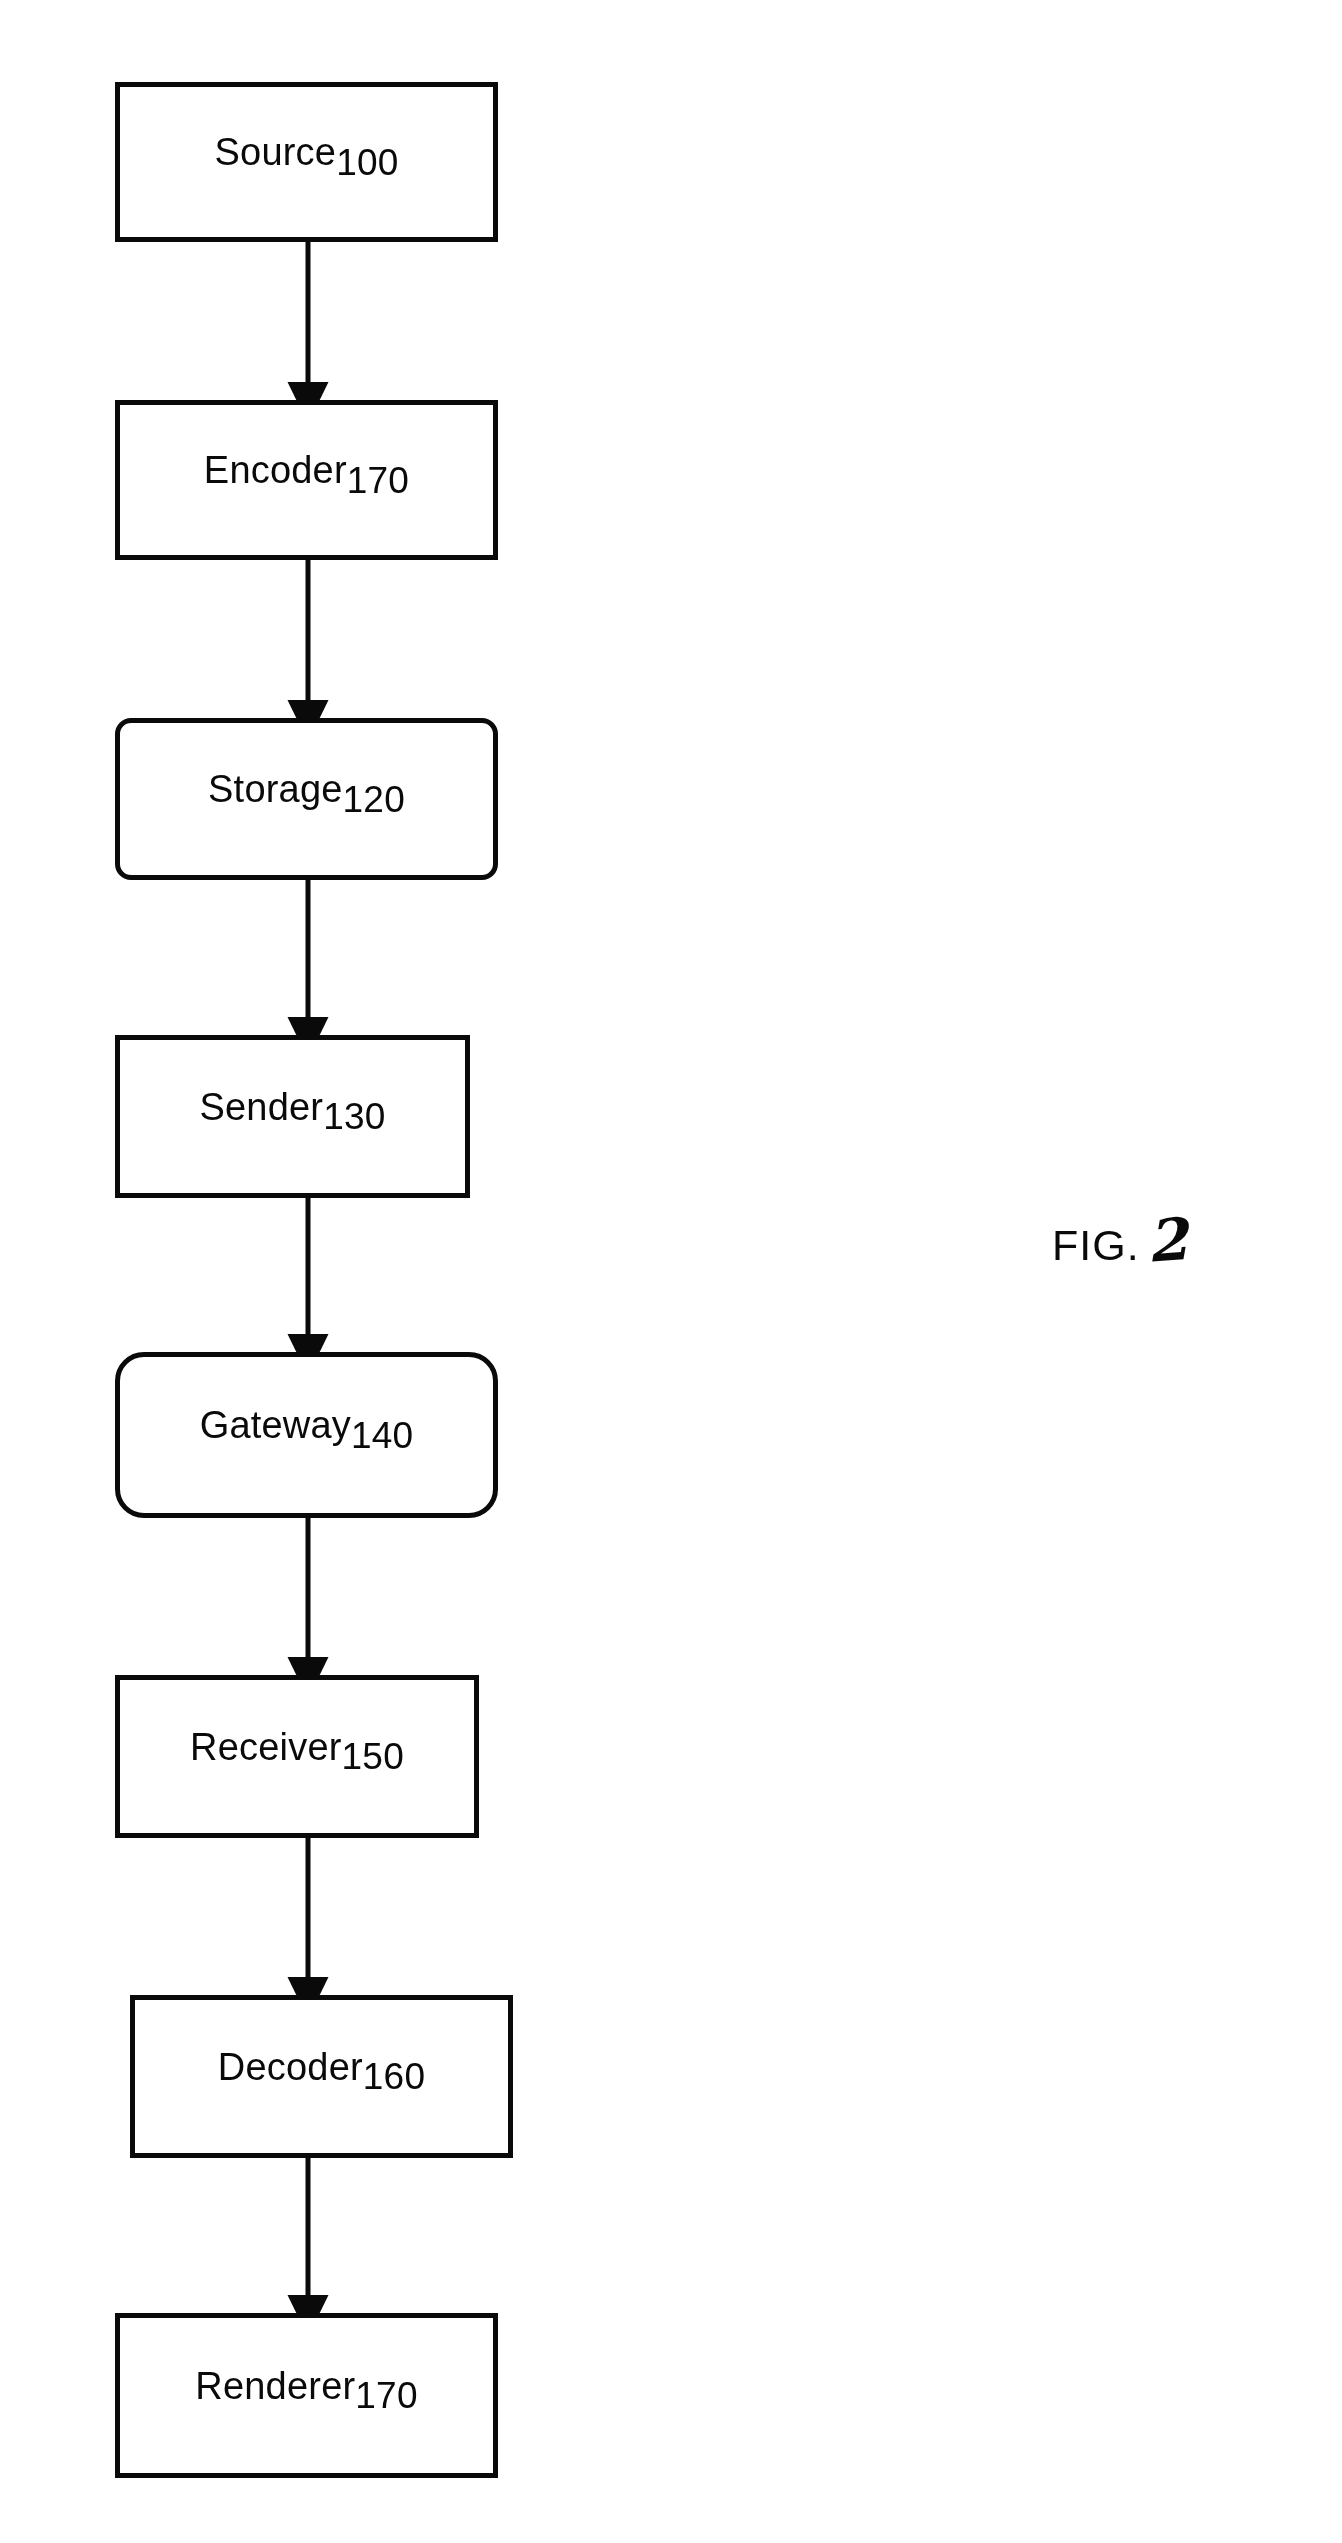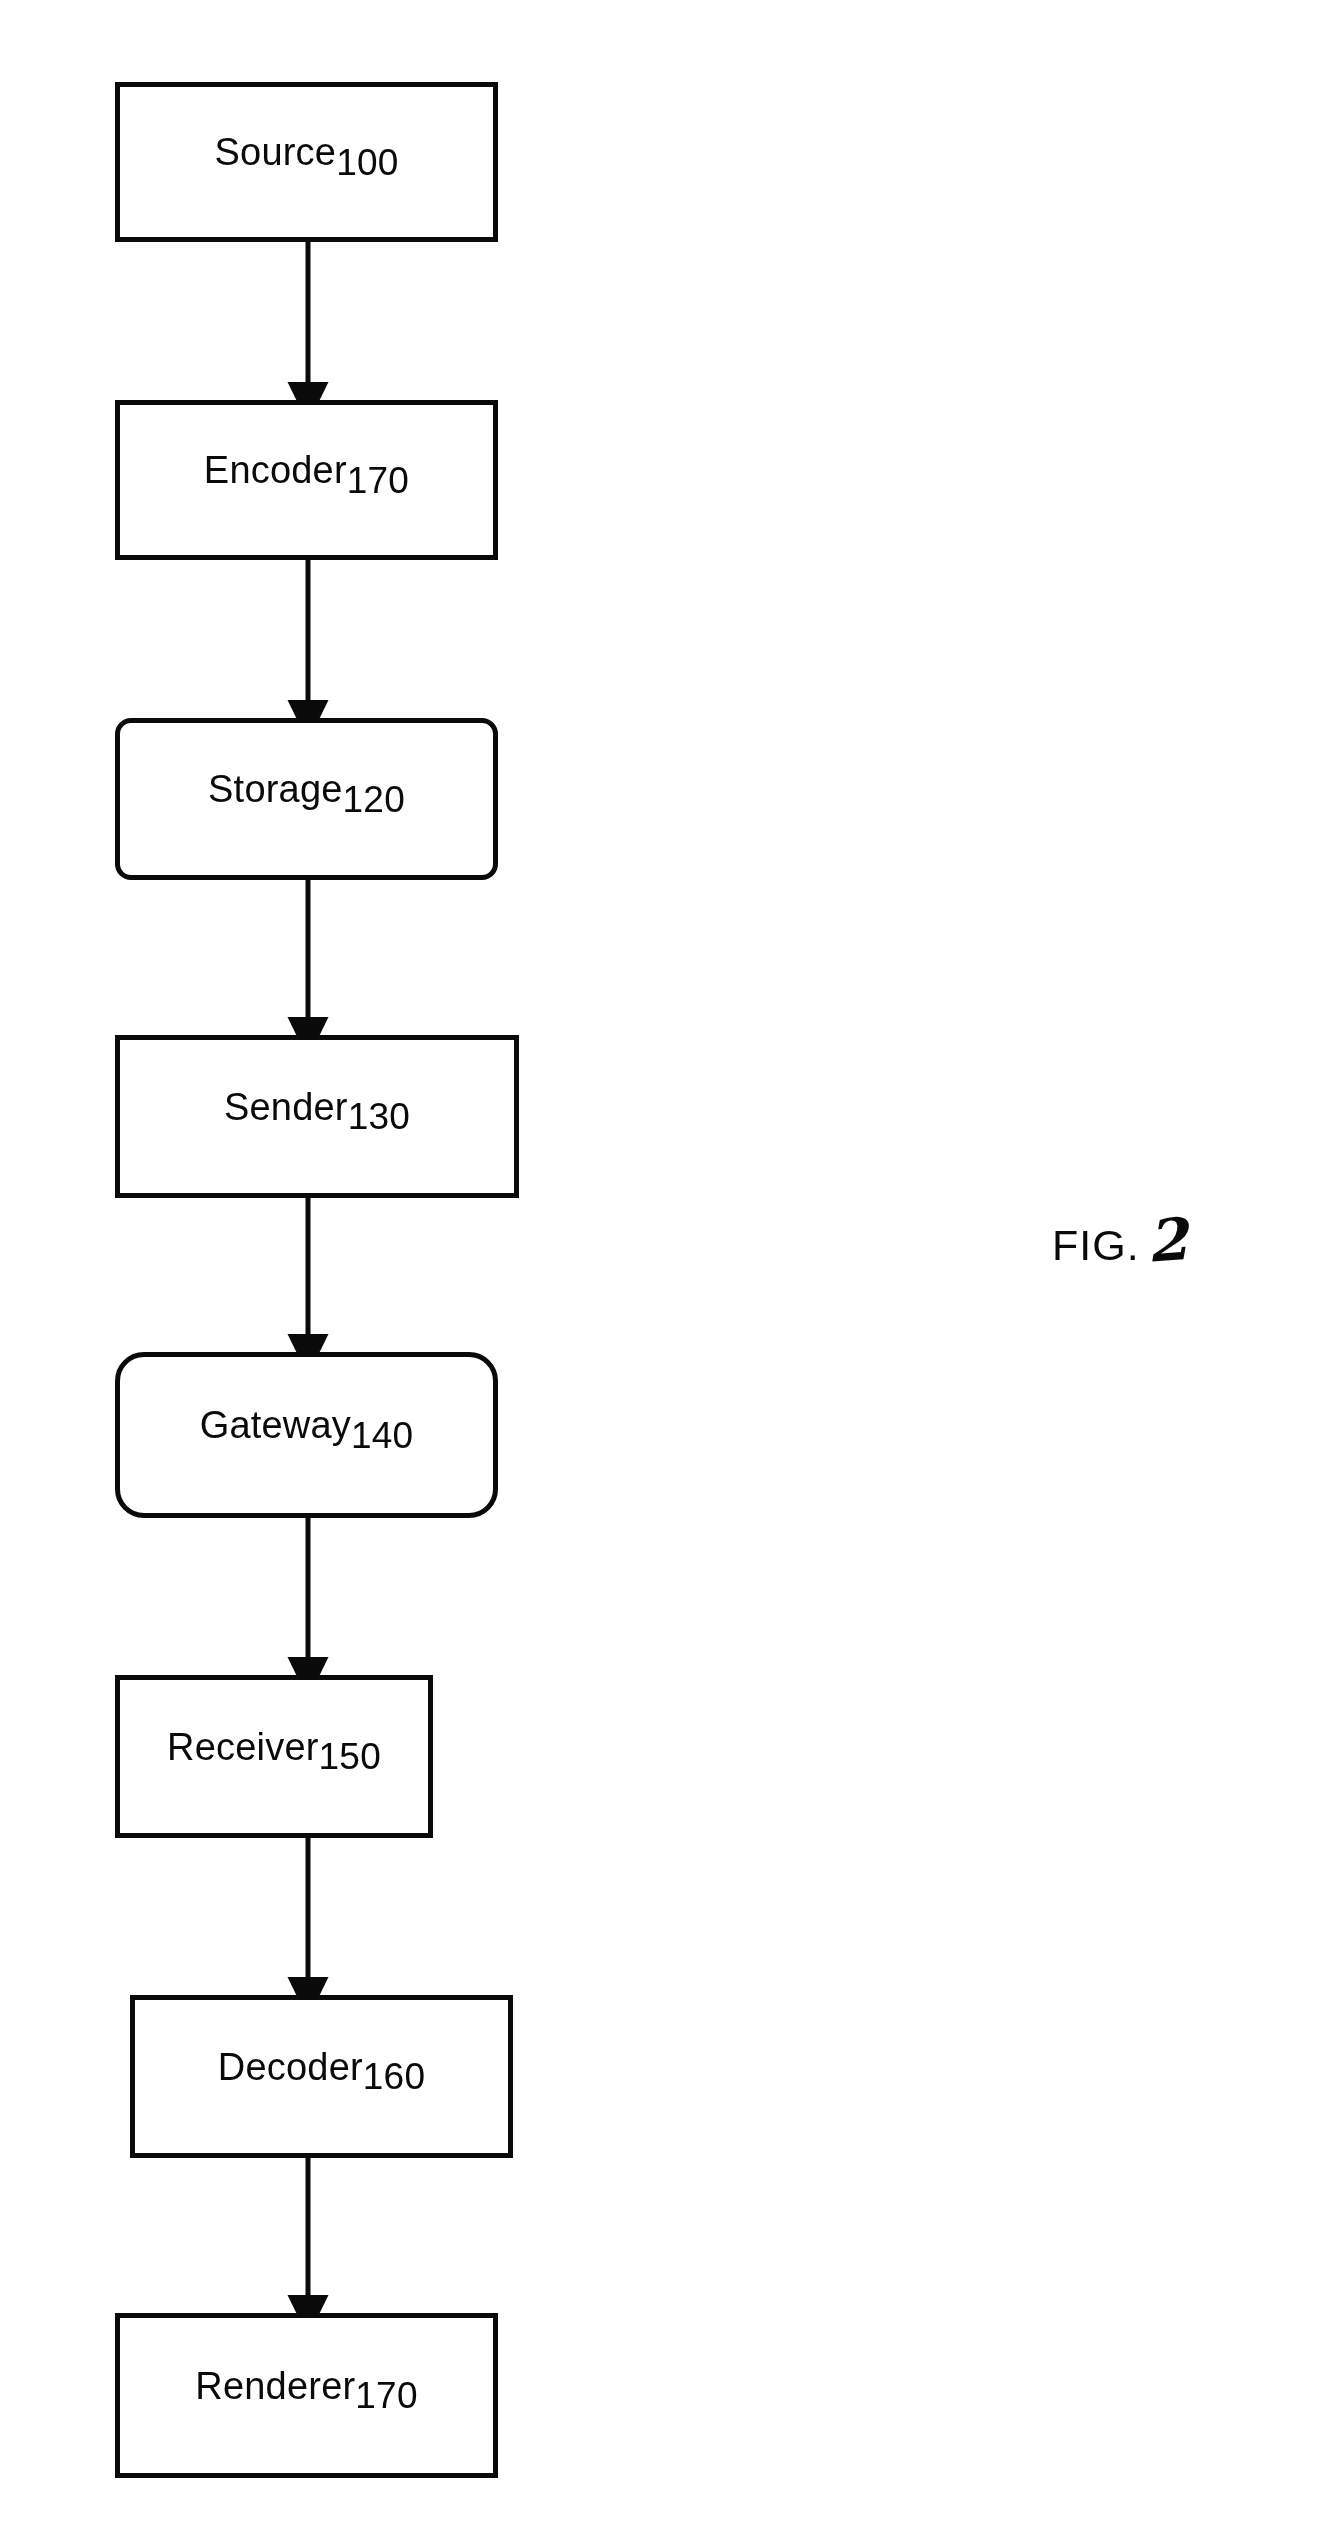--- a/index.html
+++ b/index.html
@@ -105,31 +105,31 @@
   <div class="node" style="left:115px; top:400px; width:383px; height:160px;">
     <span class="node-title">Encoder</span>
     <span class="node-ref">170</span>
   </div>
 
   <div class="node" style="left:115px; top:718px; width:383px; height:162px;border-radius:16px;">
     <span class="node-title">Storage</span>
     <span class="node-ref">120</span>
   </div>
 
-  <div class="node" style="left:115px; top:1035px; width:404px; height:163px;">
+  <div class="node" style="left:115px; top:1035px; width:355px; height:163px;">
     <span class="node-title">Sender</span>
     <span class="node-ref">130</span>
   </div>
 
   <div class="node" style="left:115px; top:1352px; width:383px; height:166px;border-radius:29px;">
     <span class="node-title">Gateway</span>
     <span class="node-ref">140</span>
   </div>
 
-  <div class="node" style="left:115px; top:1675px; width:318px; height:163px;">
+  <div class="node" style="left:115px; top:1675px; width:364px; height:163px;">
     <span class="node-title">Receiver</span>
     <span class="node-ref">150</span>
   </div>
 
   <div class="node" style="left:115px; top:1995px; width:383px; height:163px;margin-left:15px;">
     <span class="node-title">Decoder</span>
     <span class="node-ref">160</span>
   </div>
 
   <div class="node" style="left:115px; top:2313px; width:383px; height:165px;">

